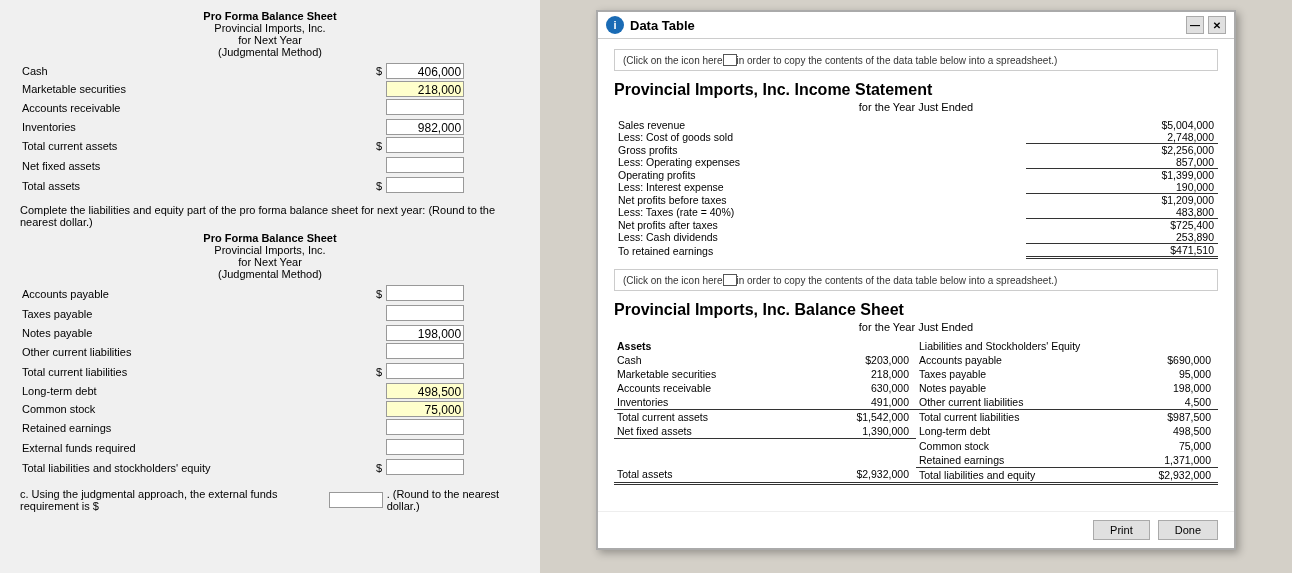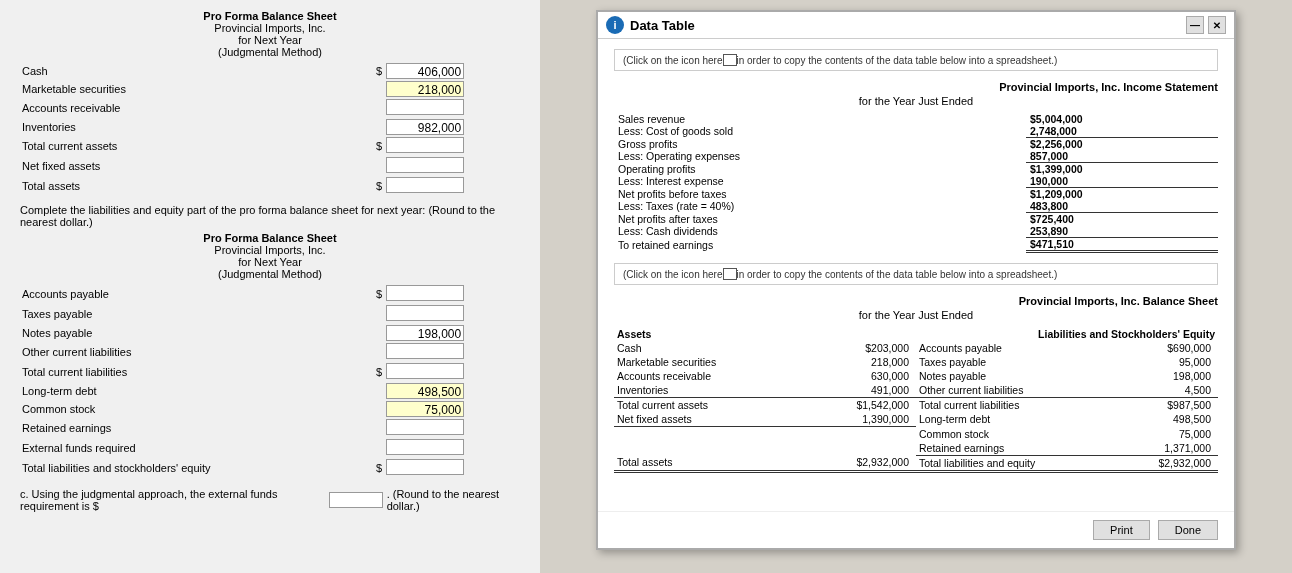--- a/index.html
+++ b/index.html
@@ -167,43 +167,42 @@
     }
     .copy-icon-small {
       width: 14px;
       height: 12px;
       border: 1px solid #555;
       background: white;
       display: inline-block;
     }
 
     .data-section-title {
-      text-align: right;
+      text-align: left;
       font-weight: bold;
-      font-size: 11px;
+      font-size: 16px;
       margin-bottom: 2px;
     }
     .data-section-subtitle {
       text-align: center;
       font-size: 11px;
       margin-bottom: 6px;
     }
 
     .income-table {
       width: 100%;
       border-collapse: collapse;
       margin-bottom: 10px;
     }
     .income-table td {
       font-size: 10.5px;
       padding: 0px 4px;
     }
     .income-table .right {
-      text-align: left;
-      font-weight: bold;
+      text-align: right;
     }
 
     .balance-table {
       width: 100%;
       border-collapse: collapse;
       font-size: 10.5px;
     }
     .balance-table td {
       padding: 1px 3px;
       vertical-align: top;
@@ -462,21 +461,21 @@
         <span>in order to copy the contents of the data table below into a spreadsheet.)</span>
       </div>
 
       <div class="data-section-title">Provincial Imports, Inc. Balance Sheet</div>
       <div class="data-section-subtitle">for the Year Just Ended</div>
 
       <table class="balance-table">
         <tbody>
             <tr>
           <td style="width:50%; font-weight:bold;">Assets</td>
-          <td style="width:50%; font-weight:bold;text-align:right;">Liabilities and Stockholders' Equity</td>
+          <td style="width:50%; font-weight:normal;">Liabilities and Stockholders' Equity</td>
         </tr>
         <tr>
           <td>Cash <span style="float:right; padding-right:4px;">$203,000</span></td>
           <td>Accounts payable <span style="float:right; padding-right:4px;">$690,000</span></td>
         </tr>
         <tr>
           <td>Marketable securities <span style="float:right; padding-right:4px;">218,000</span></td>
           <td>Taxes payable <span style="float:right; padding-right:4px;">95,000</span></td>
         </tr>
         <tr>

